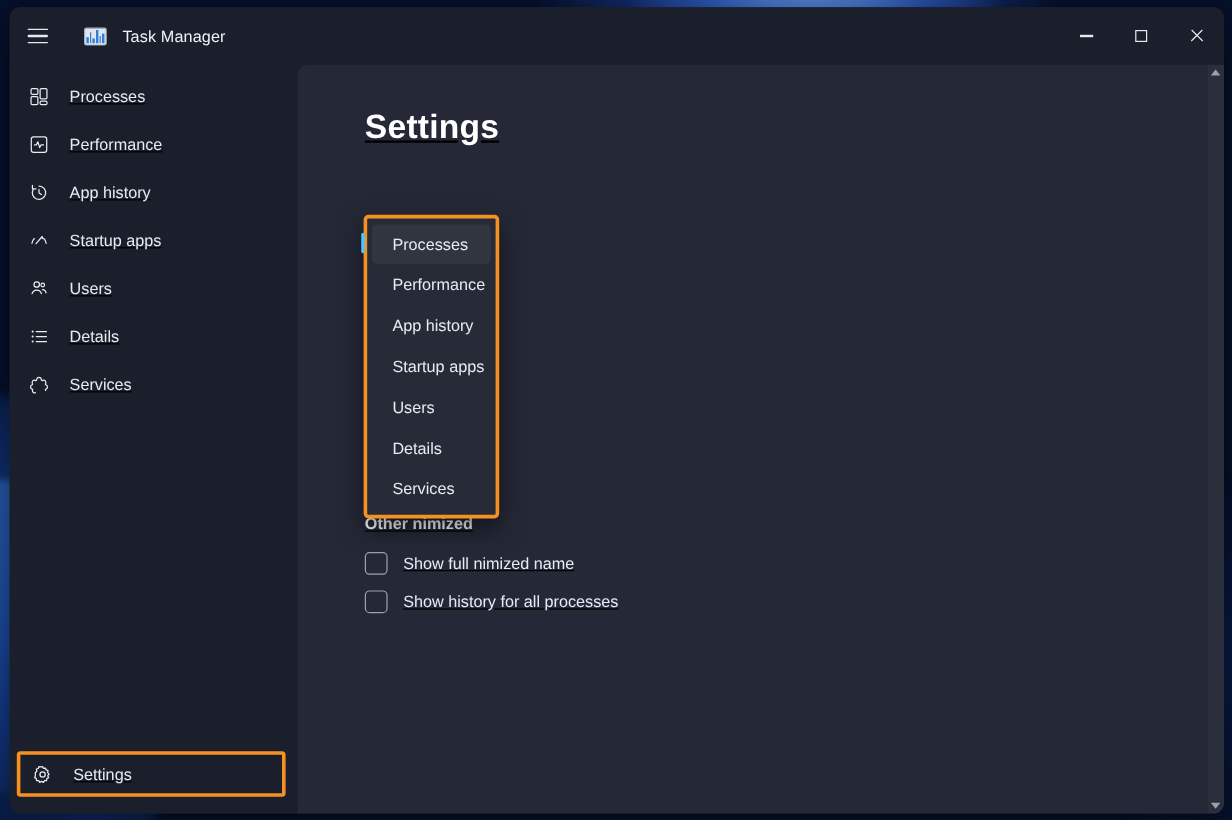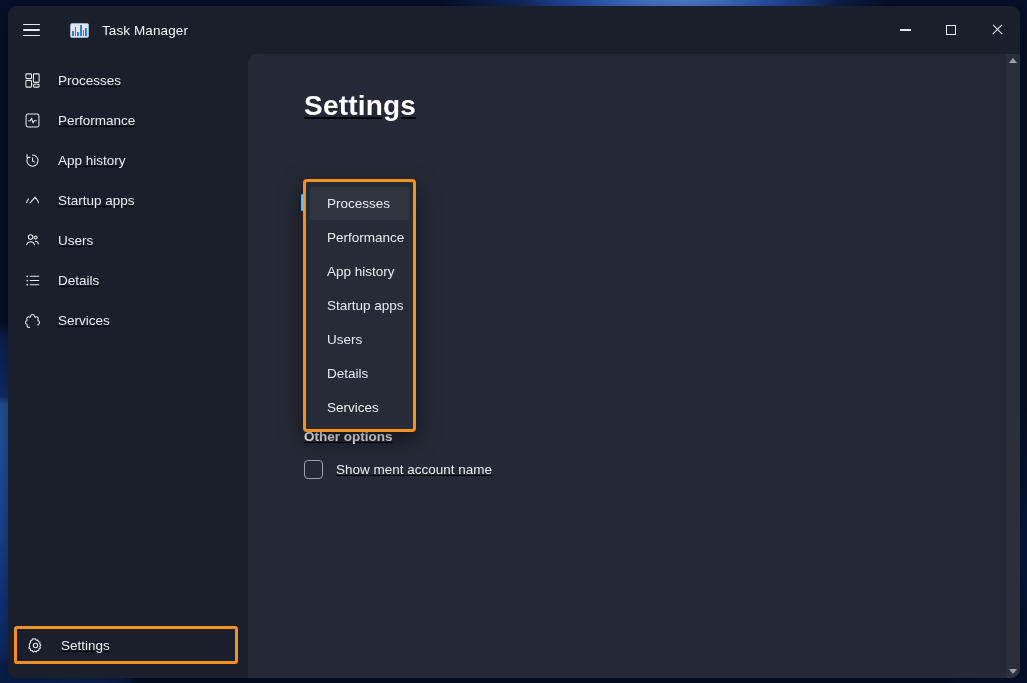--- a/index.html
+++ b/index.html
@@ -400,27 +400,31 @@
             <div class="behind-heading">speed</div>
             <div style="height:73px"></div>
             <div class="behind-heading">ment</div>
             <div style="height:36px"></div>
             <div class="obscured-row">se</div>
             <div style="height:14px"></div>
             <div class="obscured-row">nimized</div>
           </div>
 
           <div id="other-options">
-            <div class="section-label">Other options</div>
+            <div class="section-label">Other nimized</div>
 
             <div class="check-row">
               <span class="checkbox"></span>
-              <span class="check-label">Show ment account name</span>
-            </div>
-
+              <span class="check-label">Show full nimized name</span>
+            </div>
+
+            <div class="check-row">
+              <span class="checkbox"></span>
+              <span class="check-label">Show history for all processes</span>
+            </div>
           </div>
 
           <div id="start-page-dropdown">
             <div class="dd-item selected">
               <span>Processes</span>
             </div>
             <div class="dd-item">
               <span>Performance</span>
             </div>
             <div class="dd-item">

